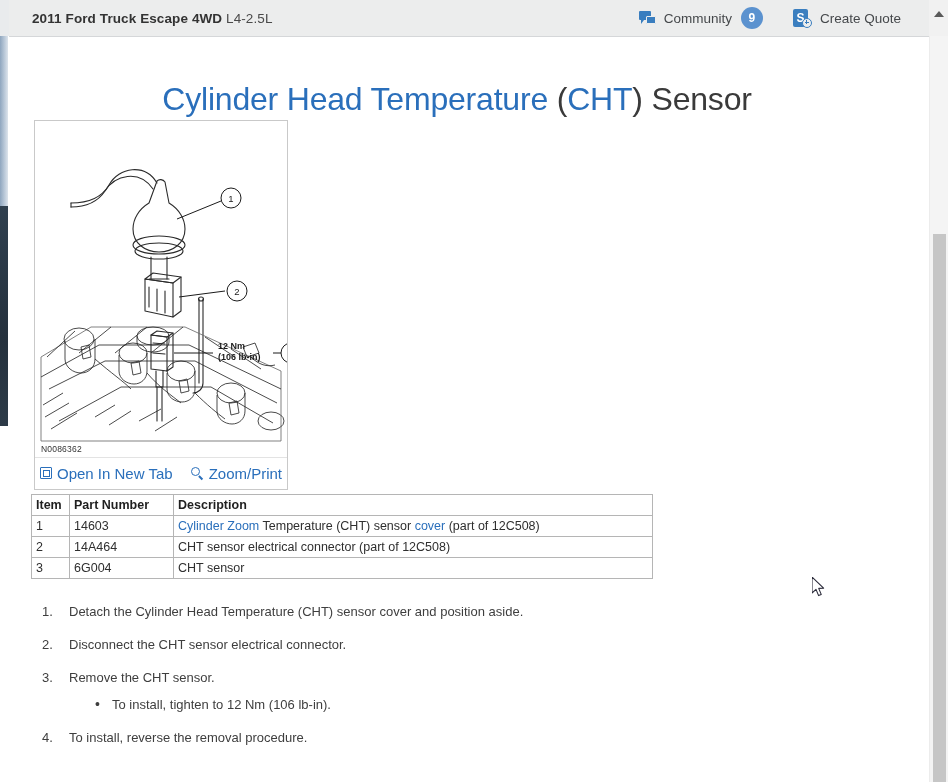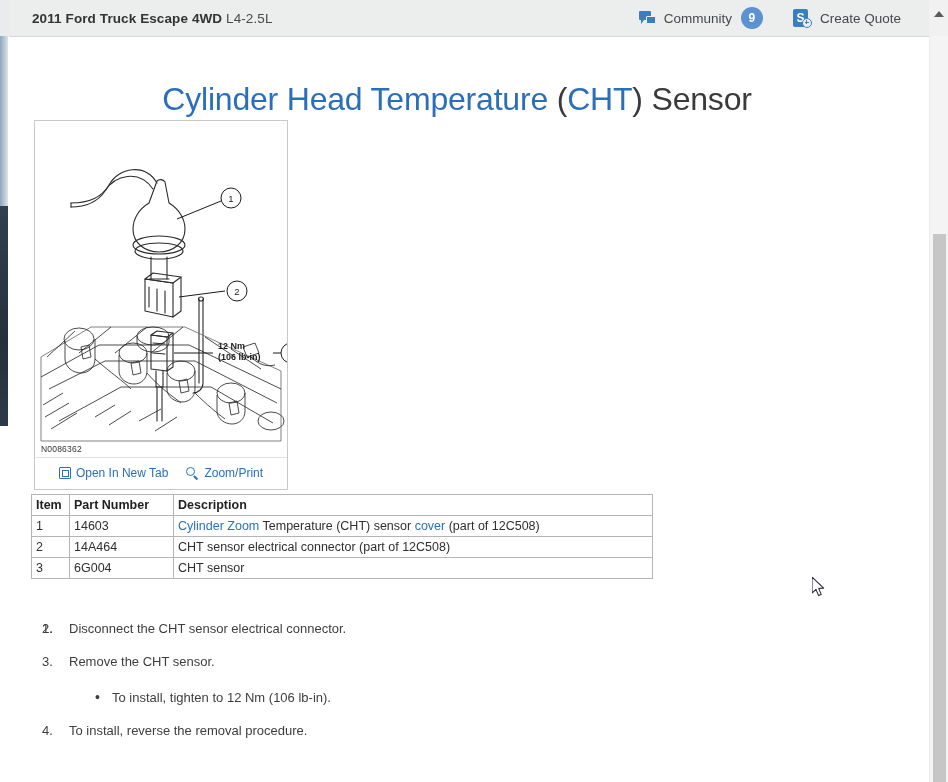--- a/index.html
+++ b/index.html
@@ -77,21 +77,21 @@
   .figure-img { position: relative; width: 252px; height: 336px; overflow: hidden; background: #fff; }
   .figure-img svg { position: absolute; left: 0; top: 0; }
   .fig-id {
     position: absolute; left: 6px; bottom: 3px; font-size: 8.5px; color: #333; letter-spacing: .2px;
     font-family: "Liberation Sans", sans-serif;
   }
   .figure-tools {
     height: 31px; border-top: 1px solid #e3e3e3;
     display: flex; align-items: center; justify-content: center; gap: 18px;
   }
-  .tool-link { display: flex; align-items: center; color: #2a6fbb; font-size: 12px; cursor: pointer; }
+  .tool-link { display: flex; align-items: center; color: #2a6fbb; font-size: 15px; cursor: pointer; }
   .tool-link .tl-text { margin-left: 5px; }
   .icon-newtab { width: 12px; height: 12px; border: 1.4px solid #2a6fbb; border-radius: 1px; position: relative; }
   .icon-newtab:after { content: ""; position: absolute; left: 2px; top: 2px; width: 5px; height: 5px; border: 1.2px solid #2a6fbb; }
   .icon-search { width: 13px; height: 13px; position: relative; }
   .icon-search .ring { position: absolute; left: 0; top: 0; width: 9px; height: 9px; border: 1.6px solid #2a6fbb; border-radius: 50%; }
   .icon-search .stem { position: absolute; left: 8px; top: 8px; width: 5px; height: 1.7px; background: #2a6fbb; transform: rotate(45deg); transform-origin: left center; }
 
   
   .parts-table {
     position: absolute; left: 22px; top: 442px; width: 622px;
@@ -106,21 +106,21 @@
   .parts-table .c-item { width: 38px; }
   .parts-table .c-part { width: 104px; }
   .parts-table a, .parts-table .lnk { color: #2a6fbb; text-decoration: none; cursor: pointer; }
 
   
   .proc { position: absolute; left: 33px; top: 552px; width: 660px; }
   .proc-h { font-size: 12.5px; font-weight: bold; color: #3a3a3a; margin: 0 0 13px 0; }
   .proc-list { margin: 0; padding: 0; list-style: none; }
   .proc-step { font-size: 13px; color: #3e3e3e; margin: 0 0 17px 0; padding-left: 27px; position: relative; line-height: 16px; }
   .proc-step .num { position: absolute; left: 0; top: 0; }
-  .sub-list { margin: 20px 0 0 0; padding: 0 0 0 26px; list-style: none; }
+  .sub-list { margin: 11px 0 0 0; padding: 0 0 0 26px; list-style: none; }
   .sub-item { font-size: 13px; color: #3e3e3e; position: relative; padding-left: 17px; line-height: 16px; }
   .sub-item:before { content: "\2022"; position: absolute; left: 0; top: -1px; font-size: 14px; color: #3e3e3e; }
 
   
   .scrollbar { position: absolute; right: 0; top: 0; width: 19px; height: 782px; background: #f4f4f4; border-left: 1px solid #ececec; }
   .sb-arrow-up { position: absolute; left: 4px; top: 11px; width: 0; height: 0;
       border-left: 5px solid transparent; border-right: 5px solid transparent; border-bottom: 6px solid #5a5a5a; }
   .sb-thumb { position: absolute; left: 3px; top: 234px; width: 13px; height: 548px; background: #c6c6c6; }
   .sb-corner { position: absolute; right: 0; top: 0; width: 19px; height: 36px; background: #f1f1f1; }
 
@@ -302,20 +302,21 @@
           <td>6G004</td>
           <td>CHT sensor</td>
         </tr>
       </tbody>
     </table>
 
     <div class="proc">
       <ol class="proc-list">
         <li class="proc-step">
           <span class="num">1.</span>
+          <span>Detach the Cylinder Head Temperature (CHT) sensor cover and position aside.</span>
         </li>
         <li class="proc-step">
           <span class="num">2.</span>
           <span>Disconnect the CHT sensor electrical connector.</span>
         </li>
         <li class="proc-step">
           <span class="num">3.</span>
           <span>Remove the CHT sensor.</span>
           <ul class="sub-list">
             <li class="sub-item">To install, tighten to 12 Nm (106 lb-in).</li>

